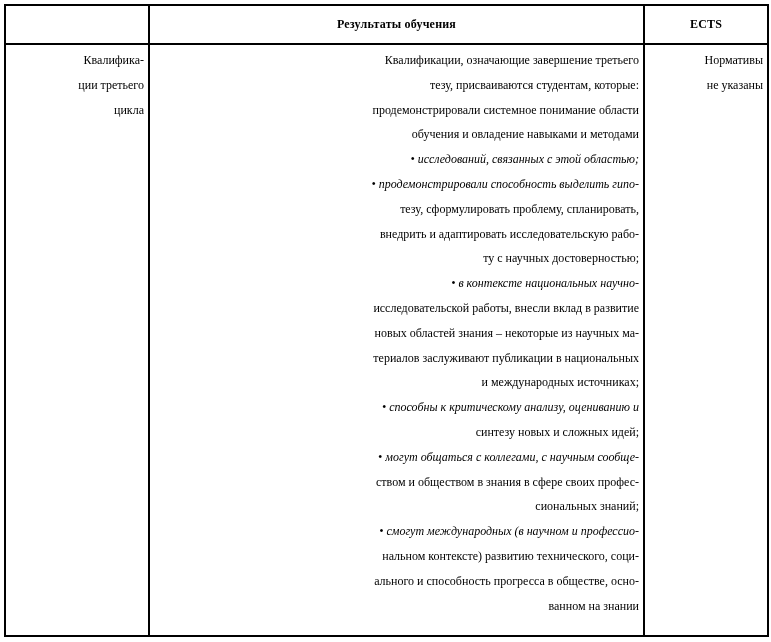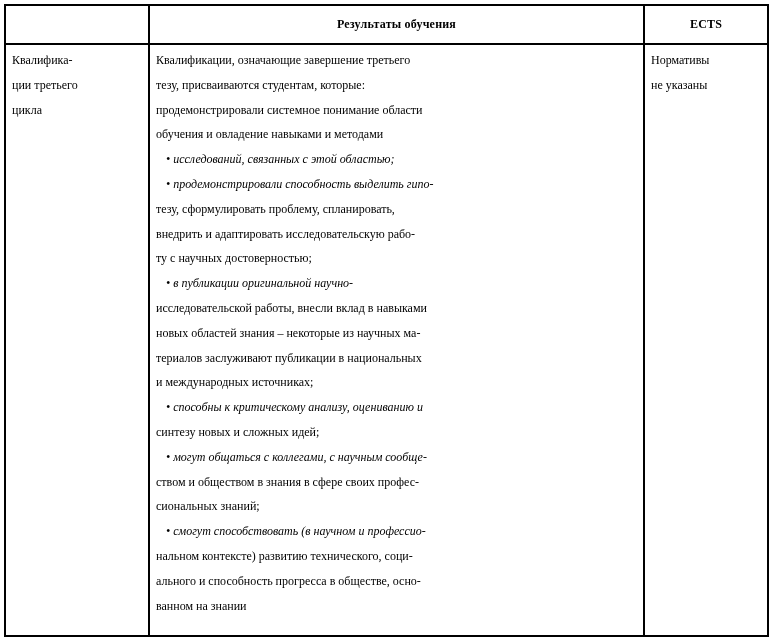--- a/index.html
+++ b/index.html
@@ -33,20 +33,21 @@
     height: 39px;
     font-weight: bold;
     text-align: center;
     vertical-align: middle;
     letter-spacing: 0.2px;
   }
   table.doc-table td {
     vertical-align: top;
     padding: 3px 4px 3px 6px;
     line-height: 24.8px;
+    text-align: right;
   }
   td.cell-ects { padding-left: 8px; }
   .text-line {
     white-space: nowrap;
   }
   .bullet-line {
     padding-left: 10px;
     font-style: italic;
   }
 </style>
@@ -77,31 +78,31 @@
         <td class="cell-results">
             <div class="text-line">Квалификации, означающие завершение третьего</div>
             <div class="text-line">тезу, присваиваются студентам, которые:</div>
             <div class="text-line">продемонстрировали системное понимание области</div>
             <div class="text-line">обучения и овладение навыками и методами</div>
             <div class="text-line bullet-line">• исследований, связанных с этой областью;</div>
             <div class="text-line bullet-line">• продемонстрировали способность выделить гипо-</div>
             <div class="text-line">тезу, сформулировать проблему, спланировать,</div>
             <div class="text-line">внедрить и адаптировать исследовательскую рабо-</div>
             <div class="text-line">ту с научных достоверностью;</div>
-            <div class="text-line bullet-line">• в публикации оригинальной научно-</div>
-            <div class="text-line">исследовательской работы, внесли вклад в навыками</div>
+            <div class="text-line bullet-line">• в контексте национальных научно-</div>
+            <div class="text-line">исследовательской работы, внесли вклад в развитие</div>
             <div class="text-line">новых областей знания – некоторые из научных ма-</div>
             <div class="text-line">териалов заслуживают публикации в национальных</div>
             <div class="text-line">и международных источниках;</div>
             <div class="text-line bullet-line">• способны к критическому анализу, оцениванию и</div>
             <div class="text-line">синтезу новых и сложных идей;</div>
             <div class="text-line bullet-line">• могут общаться с коллегами, с научным сообще-</div>
             <div class="text-line">ством и обществом в знания в сфере своих профес-</div>
             <div class="text-line">сиональных знаний;</div>
-            <div class="text-line bullet-line">• смогут способствовать (в научном и профессио-</div>
+            <div class="text-line bullet-line">• смогут международных (в научном и профессио-</div>
             <div class="text-line">нальном контексте) развитию технического, соци-</div>
             <div class="text-line">ального и способность прогресса в обществе, осно-</div>
             <div class="text-line">ванном на знании</div>
           </td>
         <td class="cell-ects">
             <div class="text-line">Нормативы</div>
             <div class="text-line">не указаны</div>
           </td>
       </tr>
     </tbody>

